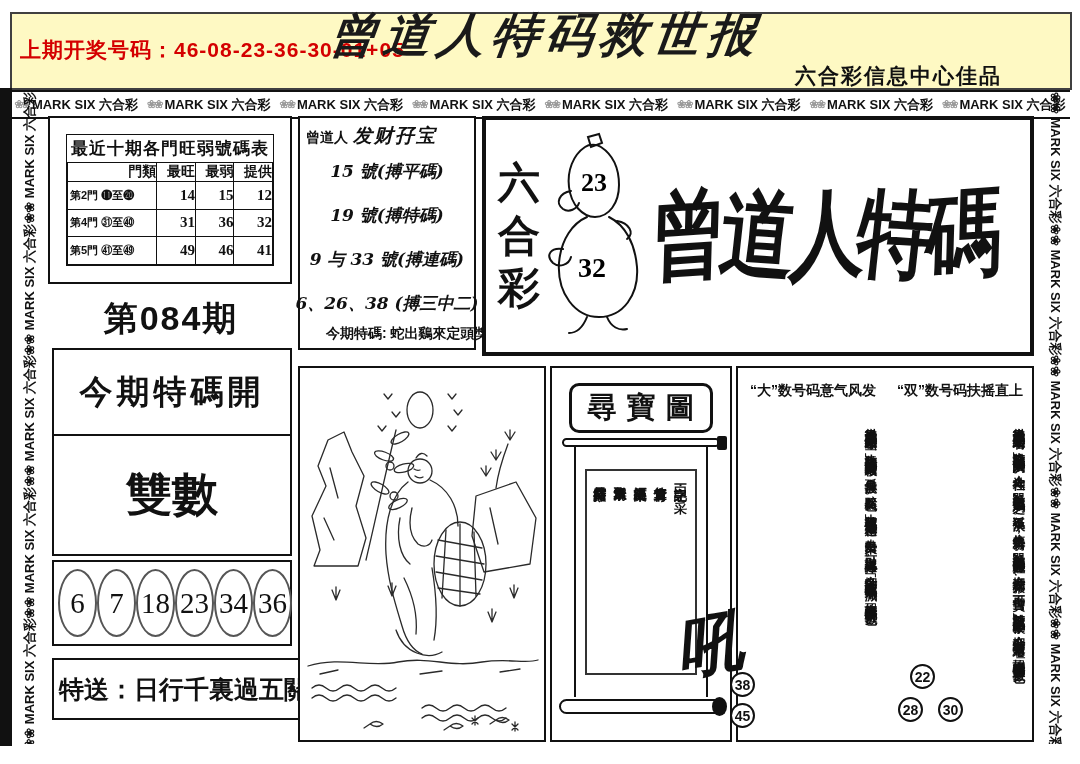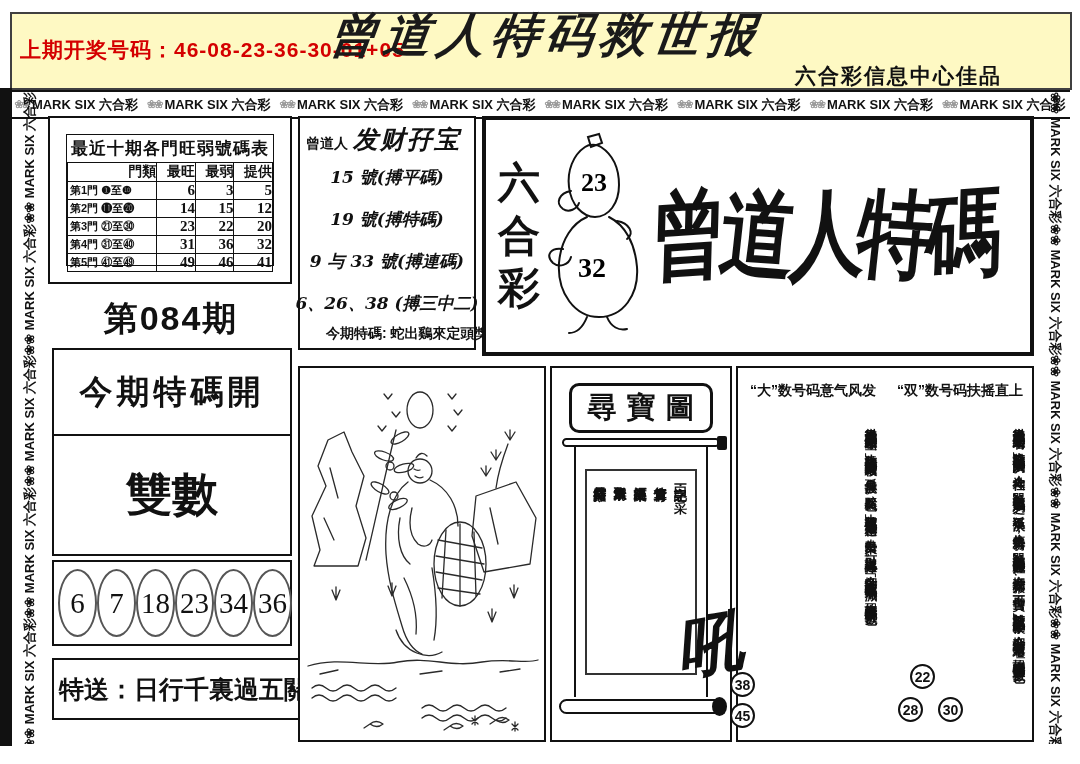--- a/index.html
+++ b/index.html
@@ -35,21 +35,21 @@
   #hot-table table{width:100%;border-collapse:collapse;font-size:13px;flex:1;}
   #hot-table th,#hot-table td{border:1px solid #111;text-align:right;padding:0;font-weight:bold;}
   #hot-table th{font-size:14px;}
   #hot-table td.gate{font-size:11px;text-align:left;padding-left:2px;white-space:nowrap;}
   #hot-table td.val{font-family:"Liberation Serif",serif;font-size:15px;}
 
   
   #facai{left:298px;top:116px;width:178px;height:234px;display:flex;flex-direction:column;padding:5px 6px 3px;}
   .fc-head{display:flex;align-items:baseline;gap:5px;}
   .fc-who{font-size:14px;font-weight:bold;}
-  .fc-title{font-size:25px;font-weight:bold;font-style:italic;font-family:"DejaVu Serif",serif;letter-spacing:2px;}
+  .fc-title{font-size:19px;font-weight:bold;font-style:italic;font-family:"DejaVu Serif",serif;letter-spacing:2px;}
   .fc-line{font-size:17px;font-weight:bold;font-style:italic;font-family:"DejaVu Serif",serif;
            flex:1;display:flex;align-items:center;justify-content:center;white-space:nowrap;}
   .fc-foot{font-size:14px;font-weight:bold;white-space:nowrap;padding-bottom:2px;margin-left:20px;}
 
   
   #masthead{left:482px;top:116px;width:552px;height:240px;border:4px solid #111;display:flex;align-items:center;overflow:hidden;}
   .mh-vert{display:flex;flex-direction:column;margin-left:12px;font-size:42px;font-weight:800;line-height:1.25;}
   .mh-gourd{margin:0 2px;flex:none;}
   .mh-big{font-size:96px;font-weight:900;font-family:"DejaVu Serif",serif;white-space:nowrap;
           transform:scaleX(.78) skewX(-5deg);transform-origin:left center;letter-spacing:-8px;margin-left:4px;}
@@ -176,36 +176,24 @@
         <thead>
             <tr id="ht-head">
               <th>門類</th>
               <th>最旺</th>
               <th>最弱</th>
               <th>提供</th>
             </tr>
           </thead>
         <tbody id="ht-body">
             <tr>
-              <td class="gate">第1門 ❶至❿</td>
-              <td class="val">6</td>
-              <td class="val">3</td>
-              <td class="val">5</td>
-            </tr>
-            <tr>
               <td class="gate">第2門 ⓫至⓴</td>
               <td class="val">14</td>
               <td class="val">15</td>
               <td class="val">12</td>
-            </tr>
-            <tr>
-              <td class="gate">第3門 ㉑至㉚</td>
-              <td class="val">23</td>
-              <td class="val">22</td>
-              <td class="val">20</td>
             </tr>
             <tr>
               <td class="gate">第4門 ㉛至㊵</td>
               <td class="val">31</td>
               <td class="val">36</td>
               <td class="val">32</td>
             </tr>
             <tr>
               <td class="gate">第5門 ㊶至㊾</td>
               <td class="val">49</td>

